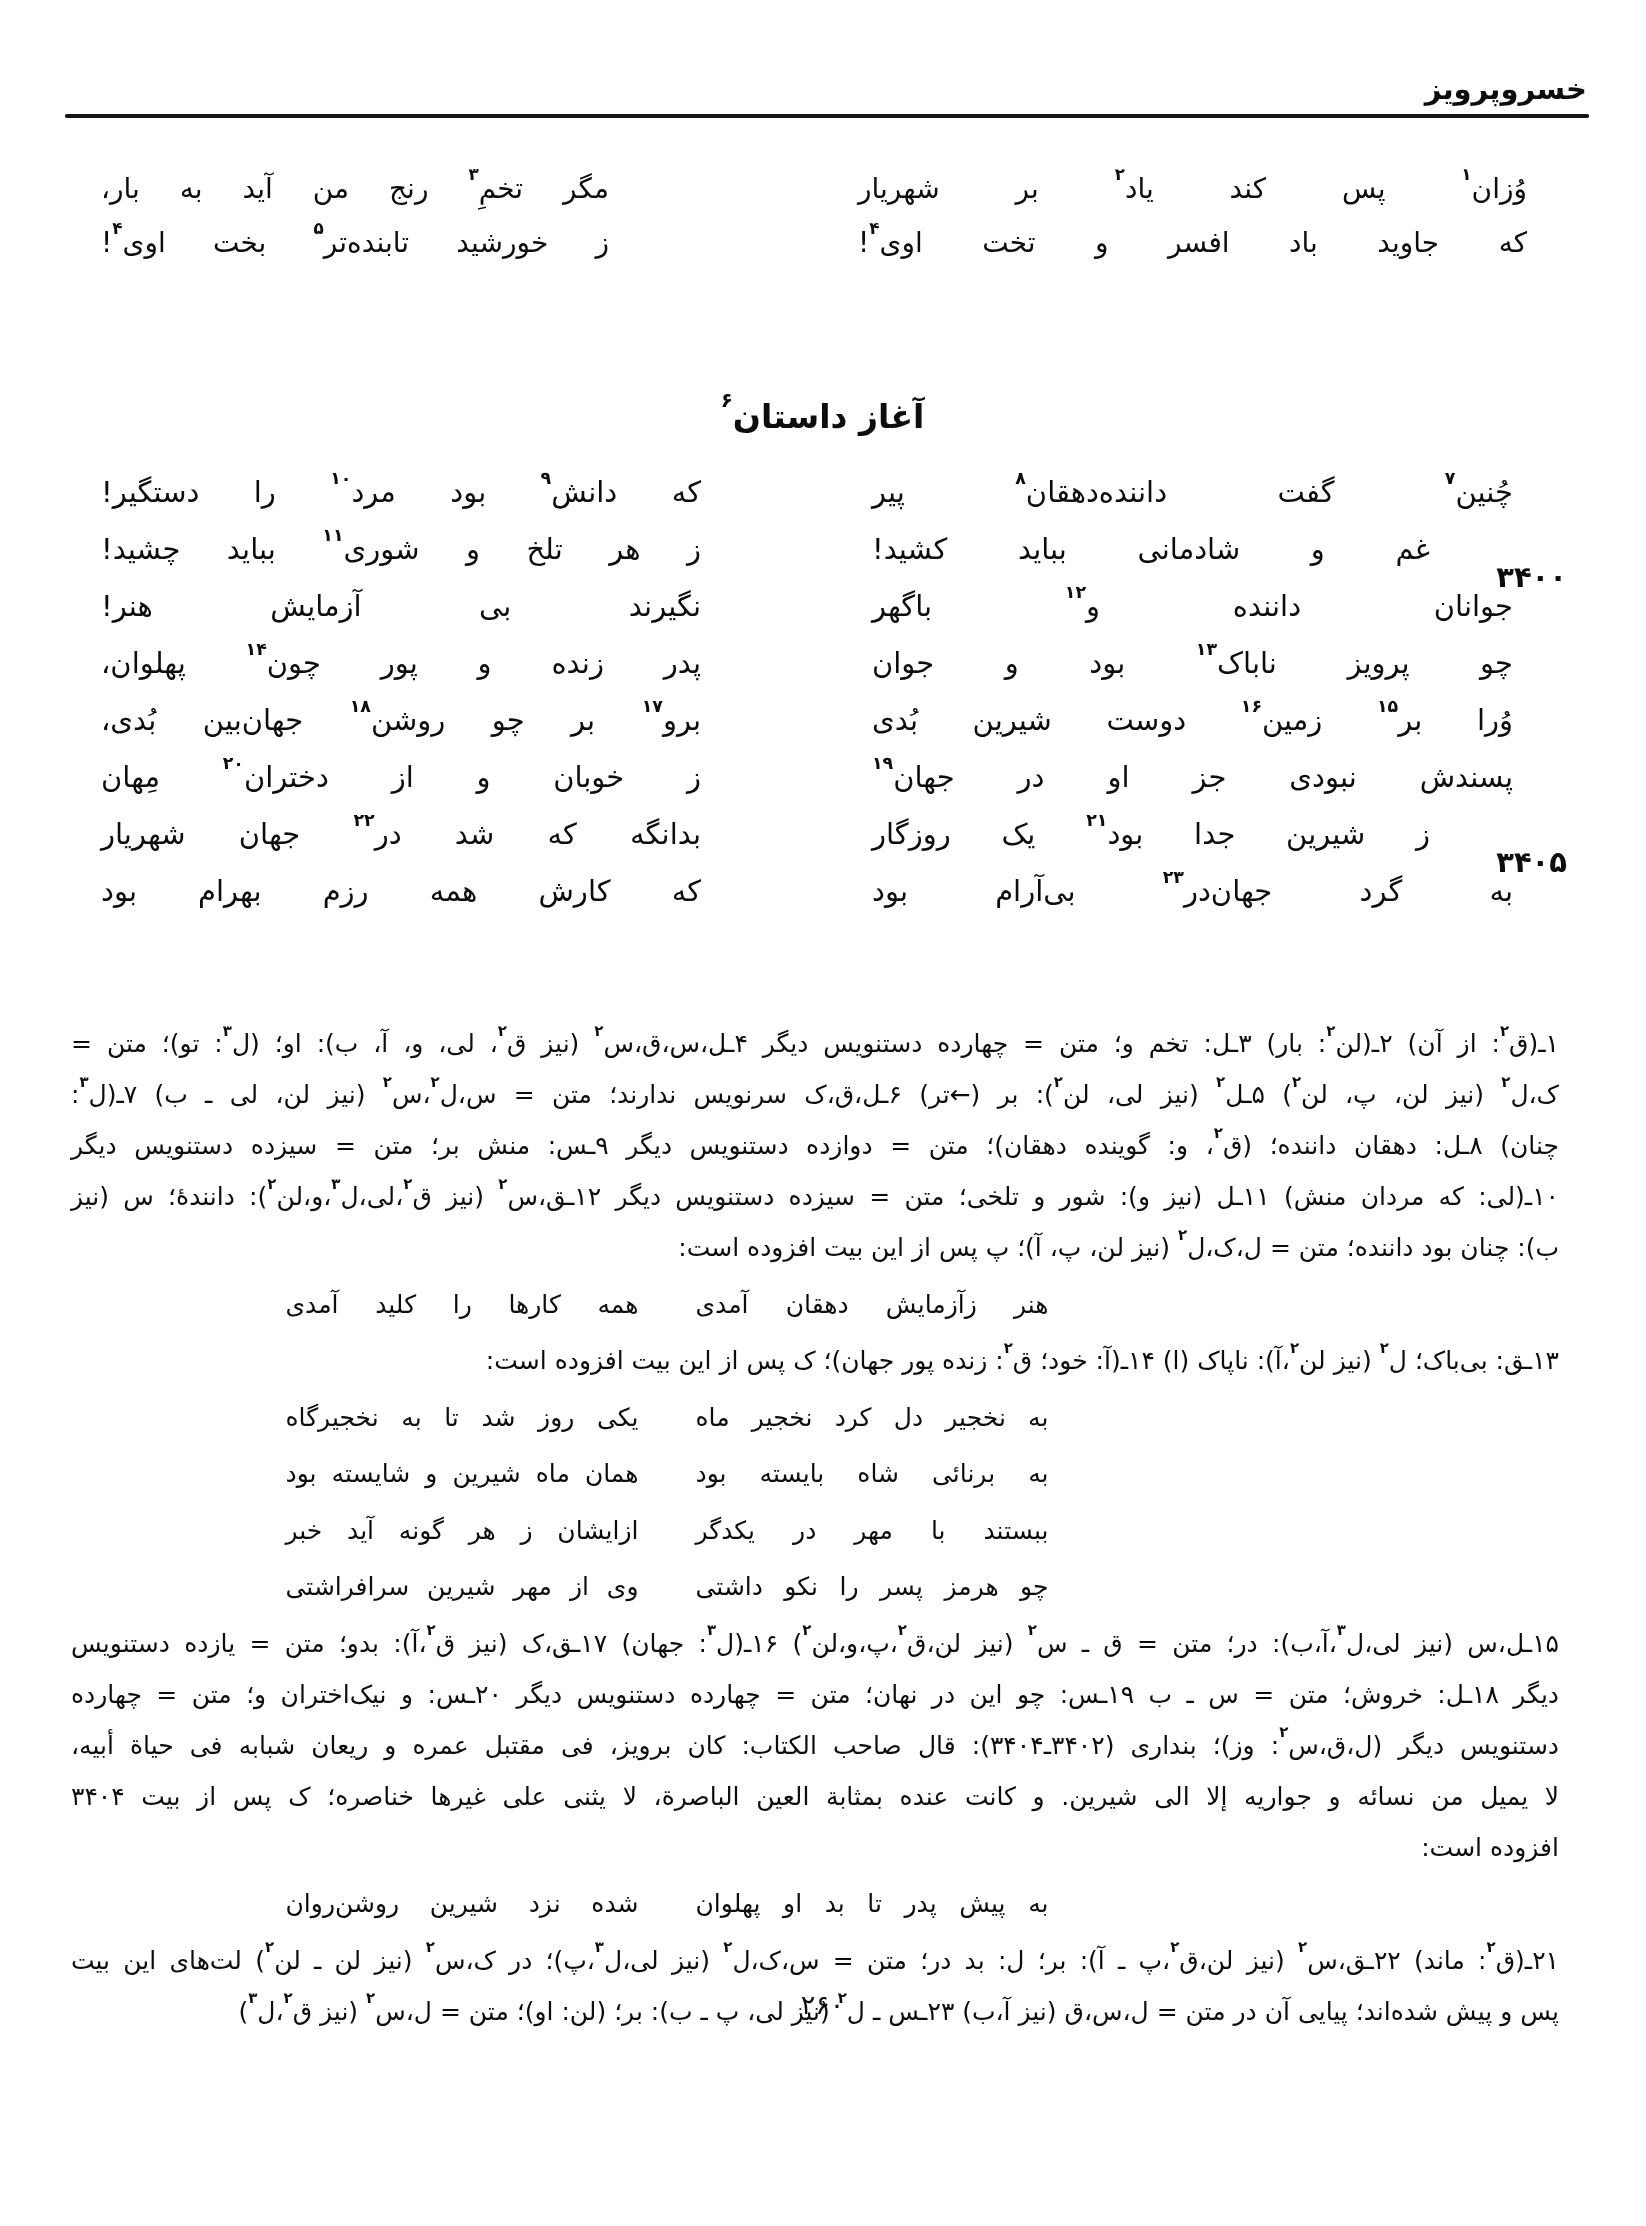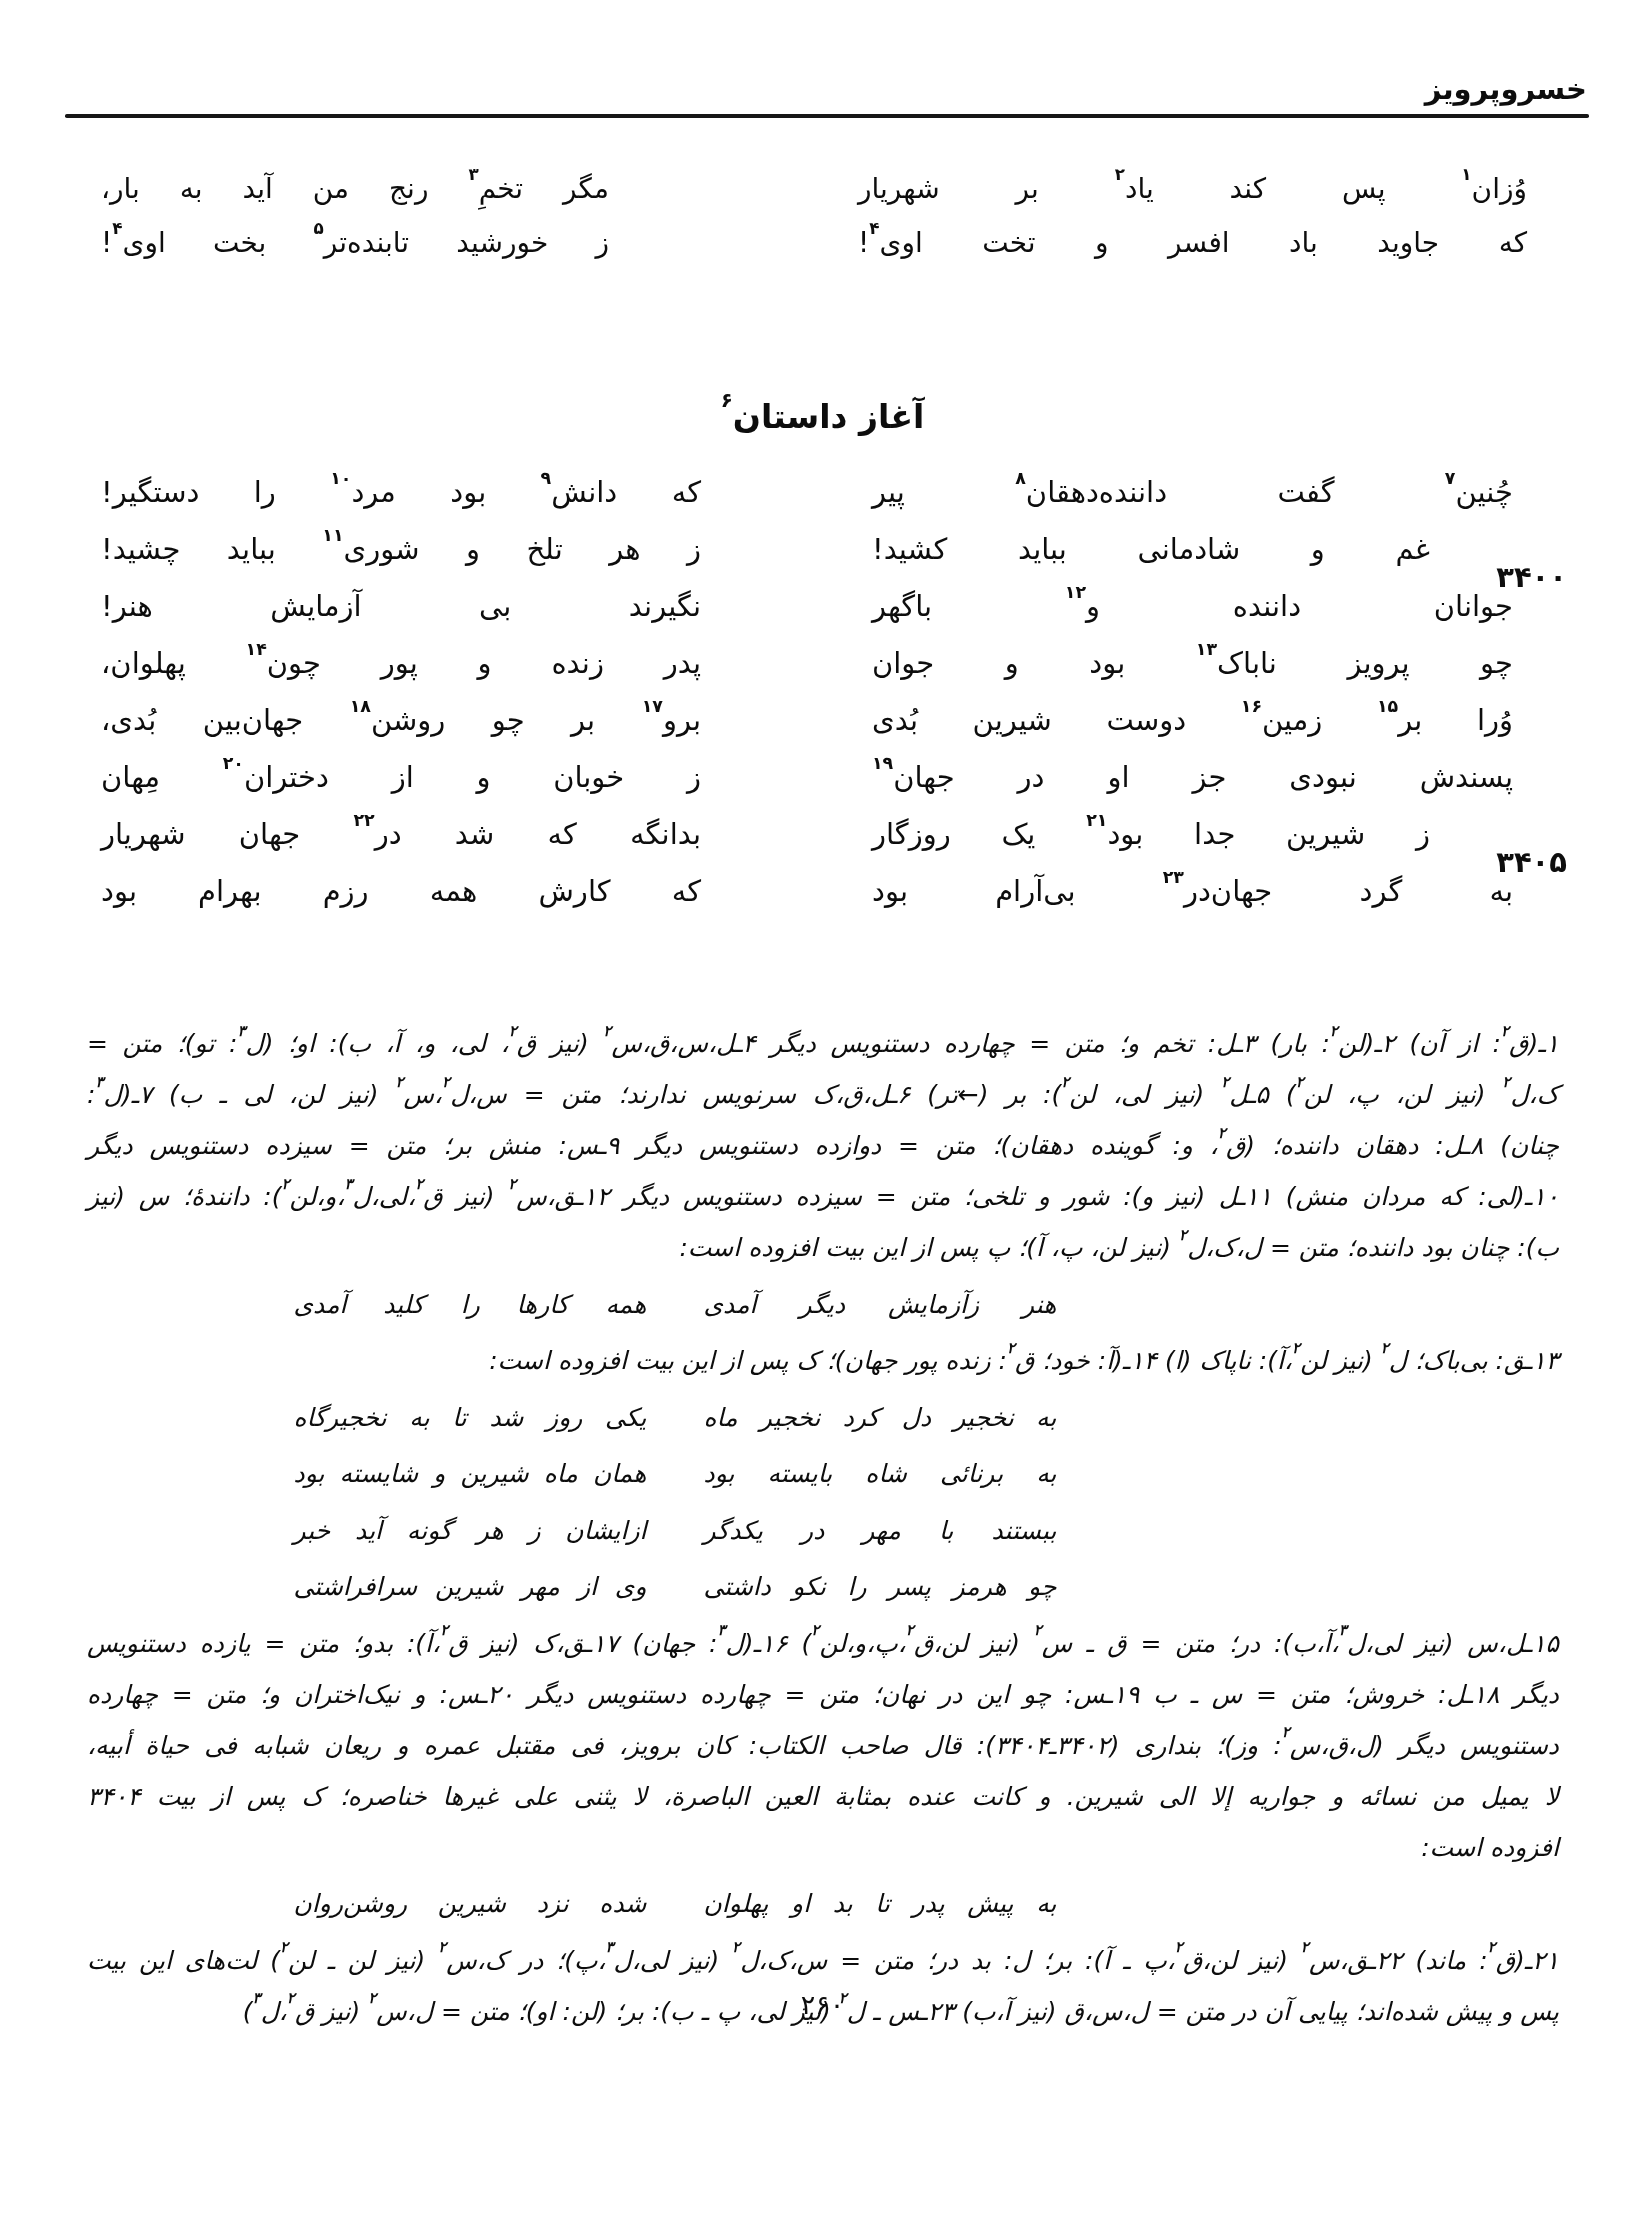--- a/index.html
+++ b/index.html
@@ -92,23 +92,22 @@
     right:0;
     text-align:center;
     font-size:33px;
     font-weight:bold;
   }
   
   .footnotes{
     position:absolute;
     top:1018px;
     right:87px;
-    left:88px;
+    left:72px;
     font-size:25px;
-    font-style:italic;
   }
   .fn-line{
     line-height:51px;
     text-align:justify;
     text-align-last:justify;
   }
   .fn-line.last{
     text-align-last:right;
   }
   .fn-verse{
@@ -195,21 +194,21 @@
       </div>
     </div>
 
   <div class="footnotes">
       <div class="fn-line">۱ـ(ق<sup>۲</sup>: از آن) ۲ـ(لن<sup>۲</sup>: بار) ۳ـل: تخم و؛ متن = چهارده دستنویس دیگر ۴ـل،س،ق،س<sup>۲</sup> (نیز ق<sup>۲</sup>، لی، و، آ، ب): او؛ (ل<sup>۳</sup>: تو)؛ متن =</div>
       <div class="fn-line">ک،ل<sup>۲</sup> (نیز لن، پ، لن<sup>۲</sup>) ۵ـل<sup>۲</sup> (نیز لی، لن<sup>۲</sup>): بر (←تر) ۶ـل،ق،ک سرنویس ندارند؛ متن = س،ل<sup>۲</sup>،س<sup>۲</sup> (نیز لن، لی ـ ب) ۷ـ(ل<sup>۳</sup>:</div>
       <div class="fn-line">چنان) ۸ـل: دهقان داننده؛ (ق<sup>۲</sup>، و: گوینده دهقان)؛ متن = دوازده دستنویس دیگر ۹ـس: منش بر؛ متن = سیزده دستنویس دیگر</div>
       <div class="fn-line">۱۰ـ(لی: که مردان منش) ۱۱ـل (نیز و): شور و تلخی؛ متن = سیزده دستنویس دیگر ۱۲ـق،س<sup>۲</sup> (نیز ق<sup>۲</sup>،لی،ل<sup>۳</sup>،و،لن<sup>۲</sup>): دانندهٔ؛ س (نیز</div>
       <div class="fn-line last">ب): چنان بود داننده؛ متن = ل،ک،ل<sup>۲</sup> (نیز لن، پ، آ)؛ پ پس از این بیت افزوده است:</div>
       <div class="fn-verse">
-        <span class="fnv-h">هنر زآزمایش دیگر آمدی</span>
+        <span class="fnv-h">هنر زآزمایش دهقان آمدی</span>
         <span class="fnv-h">همه کارها را کلید آمدی</span>
       </div>
       <div class="fn-line last">۱۳ـق: بی‌باک؛ ل<sup>۲</sup> (نیز لن<sup>۲</sup>،آ): ناپاک (ا) ۱۴ـ(آ: خود؛ ق<sup>۲</sup>: زنده پور جهان)؛ ک پس از این بیت افزوده است:</div>
       <div class="fn-verse">
         <span class="fnv-h">به نخجیر دل کرد نخجیر ماه</span>
         <span class="fnv-h">یکی روز شد تا به نخجیرگاه</span>
       </div>
       <div class="fn-verse">
         <span class="fnv-h">به برنائی شاه بایسته بود</span>
         <span class="fnv-h">همان ماه شیرین و شایسته بود</span>

